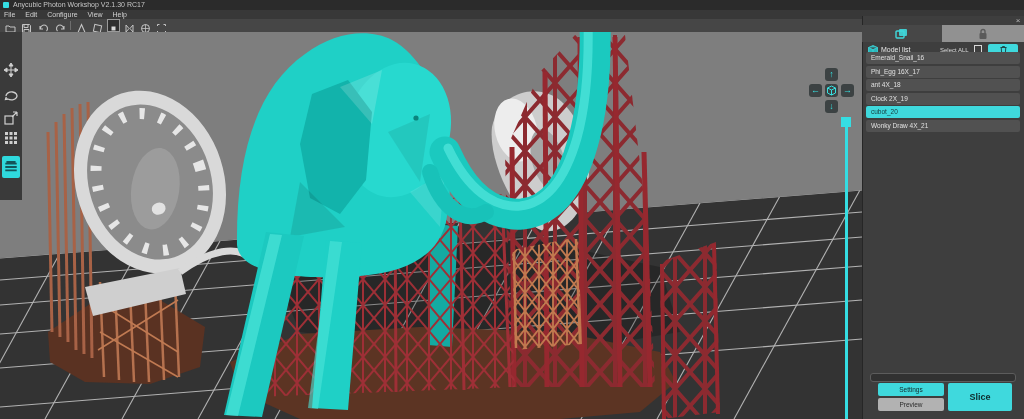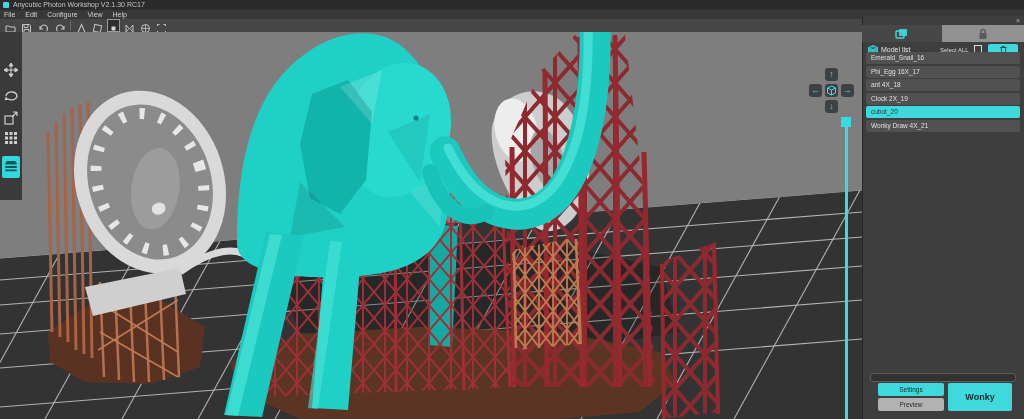--- a/index.html
+++ b/index.html
@@ -359,13 +359,13 @@
 <div class="list-row abs" style="top:52px">Emerald_Snail_16</div>
 <div class="list-row abs" style="top:65.5px">Phi_Egg 16X_17</div>
 <div class="list-row abs" style="top:79px">ant 4X_18</div>
 <div class="list-row abs" style="top:92.5px">Clock 2X_19</div>
 <div class="list-row abs selected" style="top:106px">cubot_20</div>
 <div class="list-row abs" style="top:119.5px">Wonky Draw 4X_21</div>
 
 <div id="panel-field" class="abs"></div>
 <div id="settings-button" class="pbtn abs">Settings</div>
 <div id="preview-button" class="pbtn abs">Preview</div>
-<div id="slice-button" class="abs">Wonky</div>
+<div id="slice-button" class="abs">Slice</div>
 
 </body></html>

